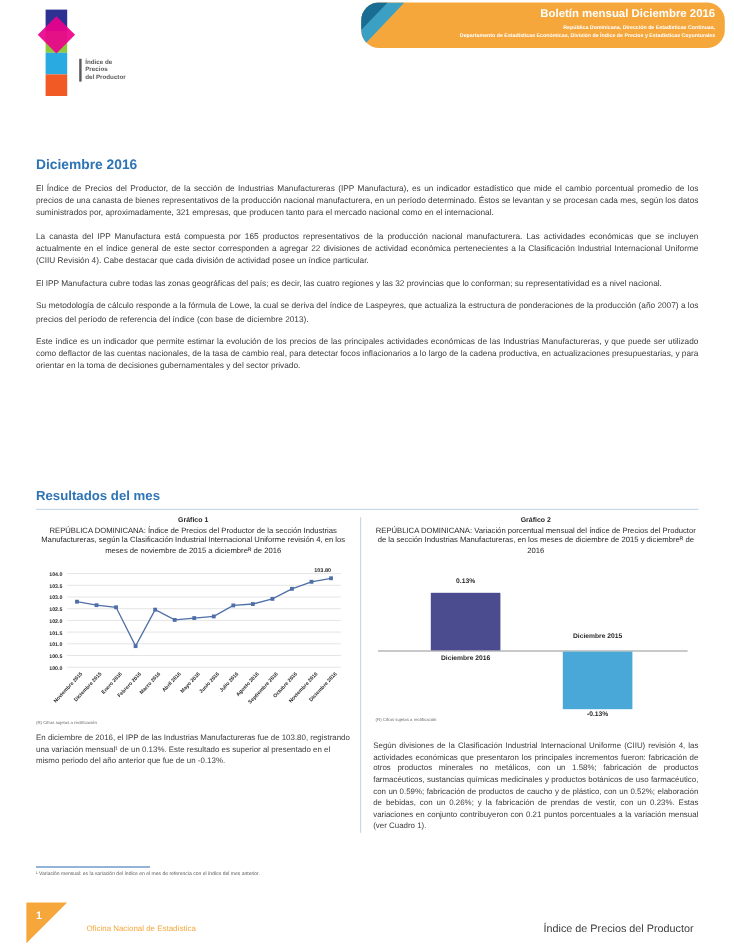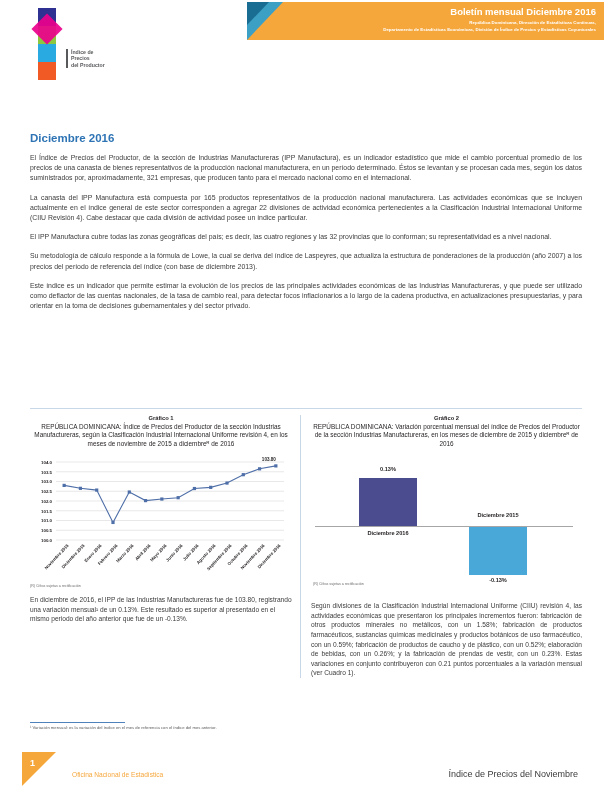--- a/index.html
+++ b/index.html
@@ -41,23 +41,24 @@
     font-weight: 700; margin-left: 4px; margin-bottom: 12px;
     border-left: 2px solid #58595b; padding-left: 3px;
   }
   .manufactura {
     position: absolute; left: 196px; top: 52px;
     font-size: 19px; font-weight: 700; color: #4f81bd;
   }
 
   .banner {
     position: absolute; right: 8px; top: 2px;
-    width: 357px; height: 38px;
+    width: 303px; height: 38px;
     background: #f5a73c;
     overflow: hidden;
+    border-radius: 15px;
   }
   .banner .tri-a {
     position: absolute; left: 0; top: 0;
     width: 0; height: 0;
     border-left: 36px solid #3c9fc4;
     border-bottom: 38px solid transparent;
   }
   .banner .tri-b {
     position: absolute; left: 0; top: 0;
     width: 0; height: 0;
@@ -209,20 +210,21 @@
 <div class="content">
   <h2 class="sec-title">Diciembre 2016</h2>
   <p class="body">El Índice de Precios del Productor, de la sección de Industrias Manufactureras (IPP Manufactura), es un indicador estadístico que mide el cambio porcentual promedio de los precios de una canasta de bienes representativos de la producción nacional manufacturera, en un período determinado. Éstos se levantan y se procesan cada mes, según los datos suministrados por, aproximadamente, 321 empresas, que producen tanto para el mercado nacional como en el internacional.</p>
   <p class="body">La canasta del IPP Manufactura está compuesta por 165 productos representativos de la producción nacional manufacturera. Las actividades económicas que se incluyen actualmente en el índice general de este sector corresponden a agregar  22 divisiones de actividad económica pertenecientes a la Clasificación Industrial Internacional Uniforme (CIIU Revisión 4). Cabe destacar que cada división de actividad posee un índice particular.</p>
   <p class="body">El IPP Manufactura cubre todas las zonas geográficas del país; es decir, las cuatro regiones y las 32 provincias que lo conforman; su representatividad es a nivel nacional.</p>
   <p class="body">Su metodología de cálculo responde a la fórmula de Lowe, la cual se deriva del índice de Laspeyres, que actualiza la estructura de ponderaciones de la producción (año 2007) a los precios del período de referencia del índice (con base de diciembre 2013).</p>
   <p class="body">Este índice es un indicador que permite estimar la evolución de los precios de las principales actividades económicas de las Industrias Manufactureras, y que puede ser utilizado como deflactor de las cuentas nacionales, de la tasa de cambio real, para detectar focos inflacionarios a lo largo de la cadena productiva, en actualizaciones presupuestarias, y para orientar en la toma de decisiones gubernamentales y del sector privado.</p>
 </div>
 
 <div class="resultados-wrap">
+  <div class="res-title">Resultados del mes</div>
   <div class="res-rule"></div>
 
   <div class="cols">
 
     <div class="col col-left">
       <div class="graf-label">Gráfico 1</div>
       <div class="graf-title">REPÚBLICA DOMINICANA: Índice de Precios del Productor de la sección Industrias Manufactureras, según la Clasificación Industrial Internacional Uniforme revisión 4, en los meses de  noviembre de 2015 a diciembreᴿ de 2016</div>
 
       <div class="chart1">
         <svg width="262" height="130">
@@ -315,14 +317,14 @@
 
 <div class="footnote-wrap">
   <div class="footnote-rule"></div>
   <div class="footnote">¹ Variación mensual: es la variación del índice en el mes de referencia con el índice del mes anterior.</div>
 </div>
 
 <div class="footer">
   <div class="foot-tri"></div>
   <div class="foot-num">1</div>
   <div class="foot-one">Oficina Nacional de Estadística</div>
-  <div class="foot-right">Índice de Precios del Noviembre</div>
+  <div class="foot-right">Índice de Precios del Productor</div>
 </div>
 
 </body></html>

